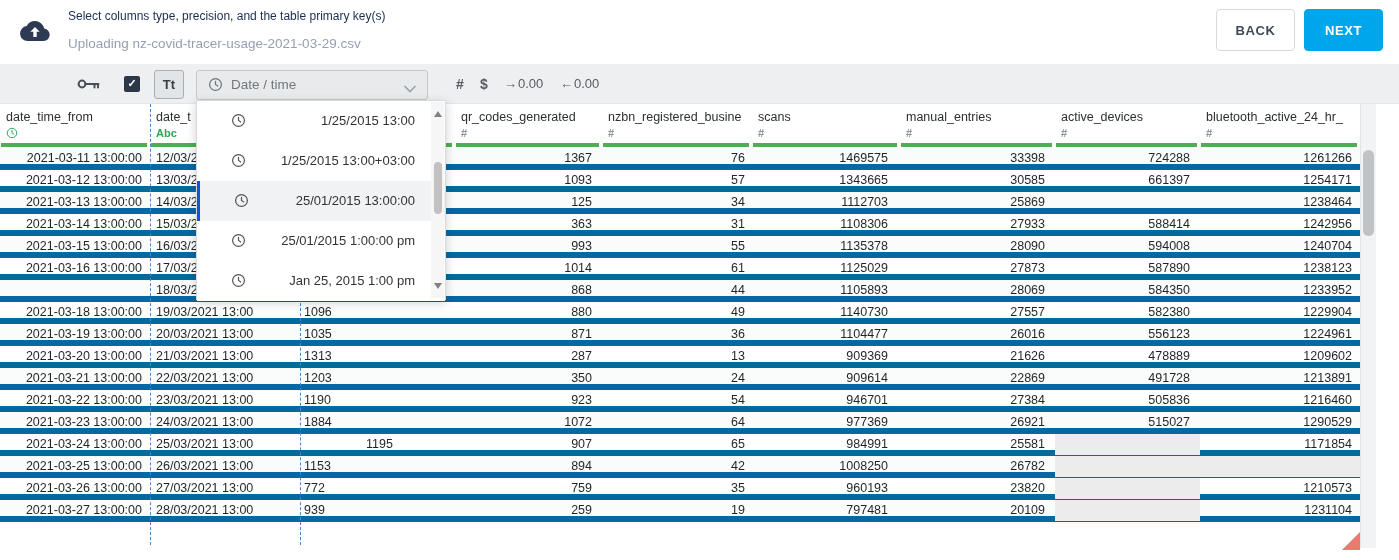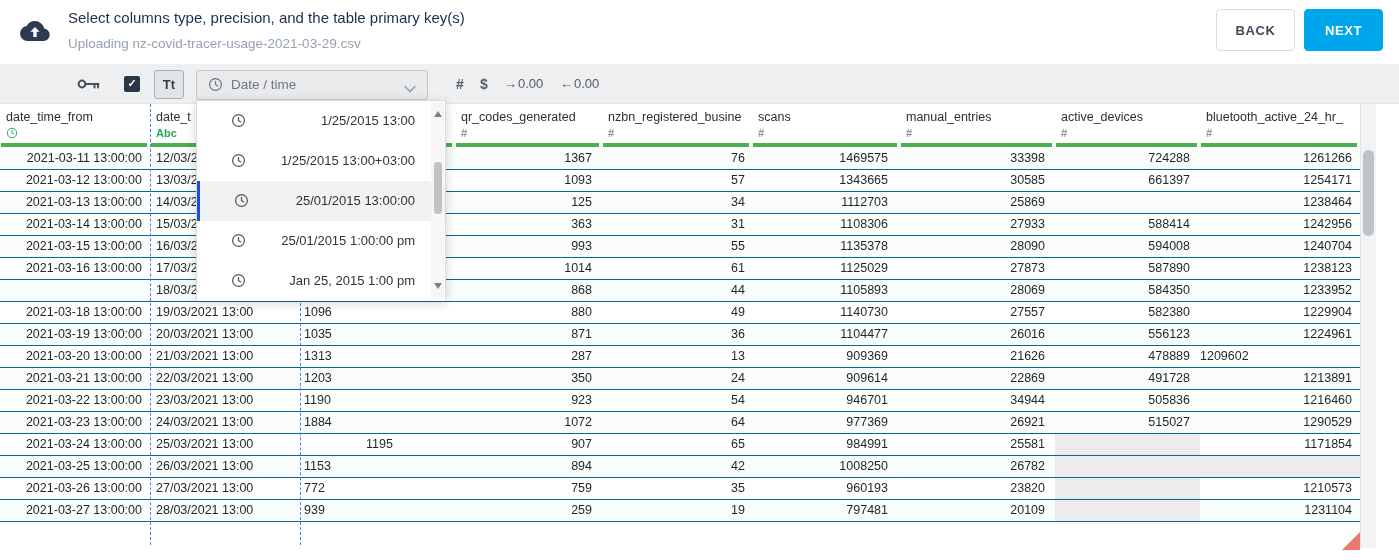--- a/index.html
+++ b/index.html
@@ -4,21 +4,21 @@
 <style>
   *{box-sizing:border-box;margin:0;padding:0}
   html,body{width:1399px;height:560px;background:#fff}
   body{font-family:"Liberation Sans",sans-serif;-webkit-font-smoothing:antialiased}
   .app{position:relative;width:1399px;height:560px;overflow:hidden;background:#fff}
 
   
   .topbar{position:absolute;left:0;top:0;width:100%;height:64px;background:#fff}
   .cloud{position:absolute;left:20px;top:16px;width:30px;height:30px;display:block}
   .cloud svg{width:100%;height:100%}
-  .title{position:absolute;left:68px;top:9px;font-size:15px;font-weight:400;color:#1c2d50;white-space:nowrap}
+  .title{position:absolute;left:68px;top:9px;font-size:12px;font-weight:400;color:#1c2d50;white-space:nowrap}
   .subtitle{position:absolute;left:68px;top:36px;font-size:13.5px;color:#96a1af;white-space:nowrap}
   .btn{position:absolute;top:9px;height:42px;border-radius:4px;font-size:13px;font-weight:700;
        letter-spacing:.6px;font-family:inherit;cursor:pointer;display:flex;align-items:center;justify-content:center}
   .btn-back{left:1216px;width:79px;background:#fff;border:1px solid #d7dadd;color:#3e4a57}
   .btn-next{left:1304px;width:79px;background:#00a6ec;border:1px solid #00a6ec;color:#fff}
 
   
   .toolbar{position:absolute;left:0;top:64px;width:100%;height:40px;background:#edeff1;border-bottom:1px solid #e3e6e8}
   .key-btn{position:absolute;left:76px;top:11px;width:26px;height:18px;color:#4a4f55;cursor:pointer}
   .key-btn svg{width:100%;height:100%}
@@ -41,21 +41,21 @@
   .tb-txt .arr{margin-right:1px;font-size:13px}
 
   
   .grid{position:absolute;left:0;top:104px;width:1376px;height:444px;background:#fff}
   .col-h{position:absolute;top:0;height:44px;background:#fff;cursor:pointer}
   .col-name{position:absolute;left:6px;top:6px;width:calc(100% - 8px);font-size:12.5px;color:#2b2f33;white-space:nowrap;overflow:hidden}
   .col-type{position:absolute;left:6px;top:23px;font-size:11px;font-weight:700;color:#8d9499;line-height:12px}
   .col-type.green{color:#27a658}
   .col-type svg{width:12px;height:12px;display:block}
   .col-bar{position:absolute;left:1px;right:3px;top:39px;height:4px;background:#4caf50}
-  .row{position:absolute;left:0;width:1360px;height:22px;background:#fff;border-bottom:1px solid #0369a1}
+  .row{position:absolute;left:0;width:1360px;height:22px;background:#fff;border-bottom:6px solid #0369a1}
   .row.shade{background:#fafbfb}
   .cell{position:absolute;top:0;height:21px;line-height:21px;font-size:12.5px;color:#1f2428;white-space:nowrap;overflow:hidden;cursor:default}
   .null-cell{background:#ececec}
   .guide{position:absolute;top:0;width:0;height:441px;border-left:1px dashed #4b86c2;z-index:5}
   .g1{left:150px}.g2{left:300px}
   .vscroll{position:absolute;left:1360px;top:0;width:16px;height:444px;background:#f2f3f4;border-left:1px solid #e2e4e6;z-index:6}
   .vthumb{position:absolute;left:2px;top:46px;width:11px;height:86px;background:#c0c3c6;border-radius:6px}
   .more-indicator{position:absolute;left:1342px;top:428px;width:0;height:0;
                   border-left:18px solid transparent;border-bottom:18px solid #e97a6e;z-index:4}
 
@@ -278,41 +278,41 @@
         </div>
         <div class="row" style="top: 242px;">
           <div class="cell" style="left: 0px; width: 150px; text-align: right; padding-right: 8px;">2021-03-20 13:00:00</div>
           <div class="cell" style="left: 150px; width: 150px; text-align: left; padding-left: 6px;">21/03/2021 13:00</div>
           <div class="cell" style="left: 300px; width: 155px; text-align: left; padding-left: 4px;">1313</div>
           <div class="cell" style="left: 455px; width: 147px; text-align: right; padding-right: 10px;">287</div>
           <div class="cell" style="left: 602px; width: 150px; text-align: right; padding-right: 7px;">13</div>
           <div class="cell" style="left: 752px; width: 148px; text-align: right; padding-right: 12px;">909369</div>
           <div class="cell" style="left: 900px; width: 155px; text-align: right; padding-right: 10px;">21626</div>
           <div class="cell" style="left: 1055px; width: 145px; text-align: right; padding-right: 10px;">478889</div>
-          <div class="cell" style="left: 1200px; width: 160px; padding-right: 8px;">1209602</div>
+          <div class="cell" style="left: 1200px; width: 160px; text-align: right; padding-right: 8px;">1209602</div>
         </div>
         <div class="row shade" style="top: 264px;">
           <div class="cell" style="left: 0px; width: 150px; text-align: right; padding-right: 8px;">2021-03-21 13:00:00</div>
           <div class="cell" style="left: 150px; width: 150px; text-align: left; padding-left: 6px;">22/03/2021 13:00</div>
           <div class="cell" style="left: 300px; width: 155px; text-align: left; padding-left: 4px;">1203</div>
           <div class="cell" style="left: 455px; width: 147px; text-align: right; padding-right: 10px;">350</div>
           <div class="cell" style="left: 602px; width: 150px; text-align: right; padding-right: 7px;">24</div>
           <div class="cell" style="left: 752px; width: 148px; text-align: right; padding-right: 12px;">909614</div>
           <div class="cell" style="left: 900px; width: 155px; text-align: right; padding-right: 10px;">22869</div>
           <div class="cell" style="left: 1055px; width: 145px; text-align: right; padding-right: 10px;">491728</div>
           <div class="cell" style="left: 1200px; width: 160px; text-align: right; padding-right: 8px;">1213891</div>
         </div>
         <div class="row" style="top: 286px;">
           <div class="cell" style="left: 0px; width: 150px; text-align: right; padding-right: 8px;">2021-03-22 13:00:00</div>
           <div class="cell" style="left: 150px; width: 150px; text-align: left; padding-left: 6px;">23/03/2021 13:00</div>
           <div class="cell" style="left: 300px; width: 155px; text-align: left; padding-left: 4px;">1190</div>
           <div class="cell" style="left: 455px; width: 147px; text-align: right; padding-right: 10px;">923</div>
           <div class="cell" style="left: 602px; width: 150px; text-align: right; padding-right: 7px;">54</div>
           <div class="cell" style="left: 752px; width: 148px; text-align: right; padding-right: 12px;">946701</div>
-          <div class="cell" style="left: 900px; width: 155px; text-align: right; padding-right: 10px;">34944</div>
+          <div class="cell" style="left: 900px; width: 155px; text-align: right; padding-right: 10px;">27384</div>
           <div class="cell" style="left: 1055px; width: 145px; text-align: right; padding-right: 10px;">505836</div>
           <div class="cell" style="left: 1200px; width: 160px; text-align: right; padding-right: 8px;">1216460</div>
         </div>
         <div class="row shade" style="top: 308px;">
           <div class="cell" style="left: 0px; width: 150px; text-align: right; padding-right: 8px;">2021-03-23 13:00:00</div>
           <div class="cell" style="left: 150px; width: 150px; text-align: left; padding-left: 6px;">24/03/2021 13:00</div>
           <div class="cell" style="left: 300px; width: 155px; text-align: left; padding-left: 4px;">1884</div>
           <div class="cell" style="left: 455px; width: 147px; text-align: right; padding-right: 10px;">1072</div>
           <div class="cell" style="left: 602px; width: 150px; text-align: right; padding-right: 7px;">64</div>
           <div class="cell" style="left: 752px; width: 148px; text-align: right; padding-right: 12px;">977369</div>

